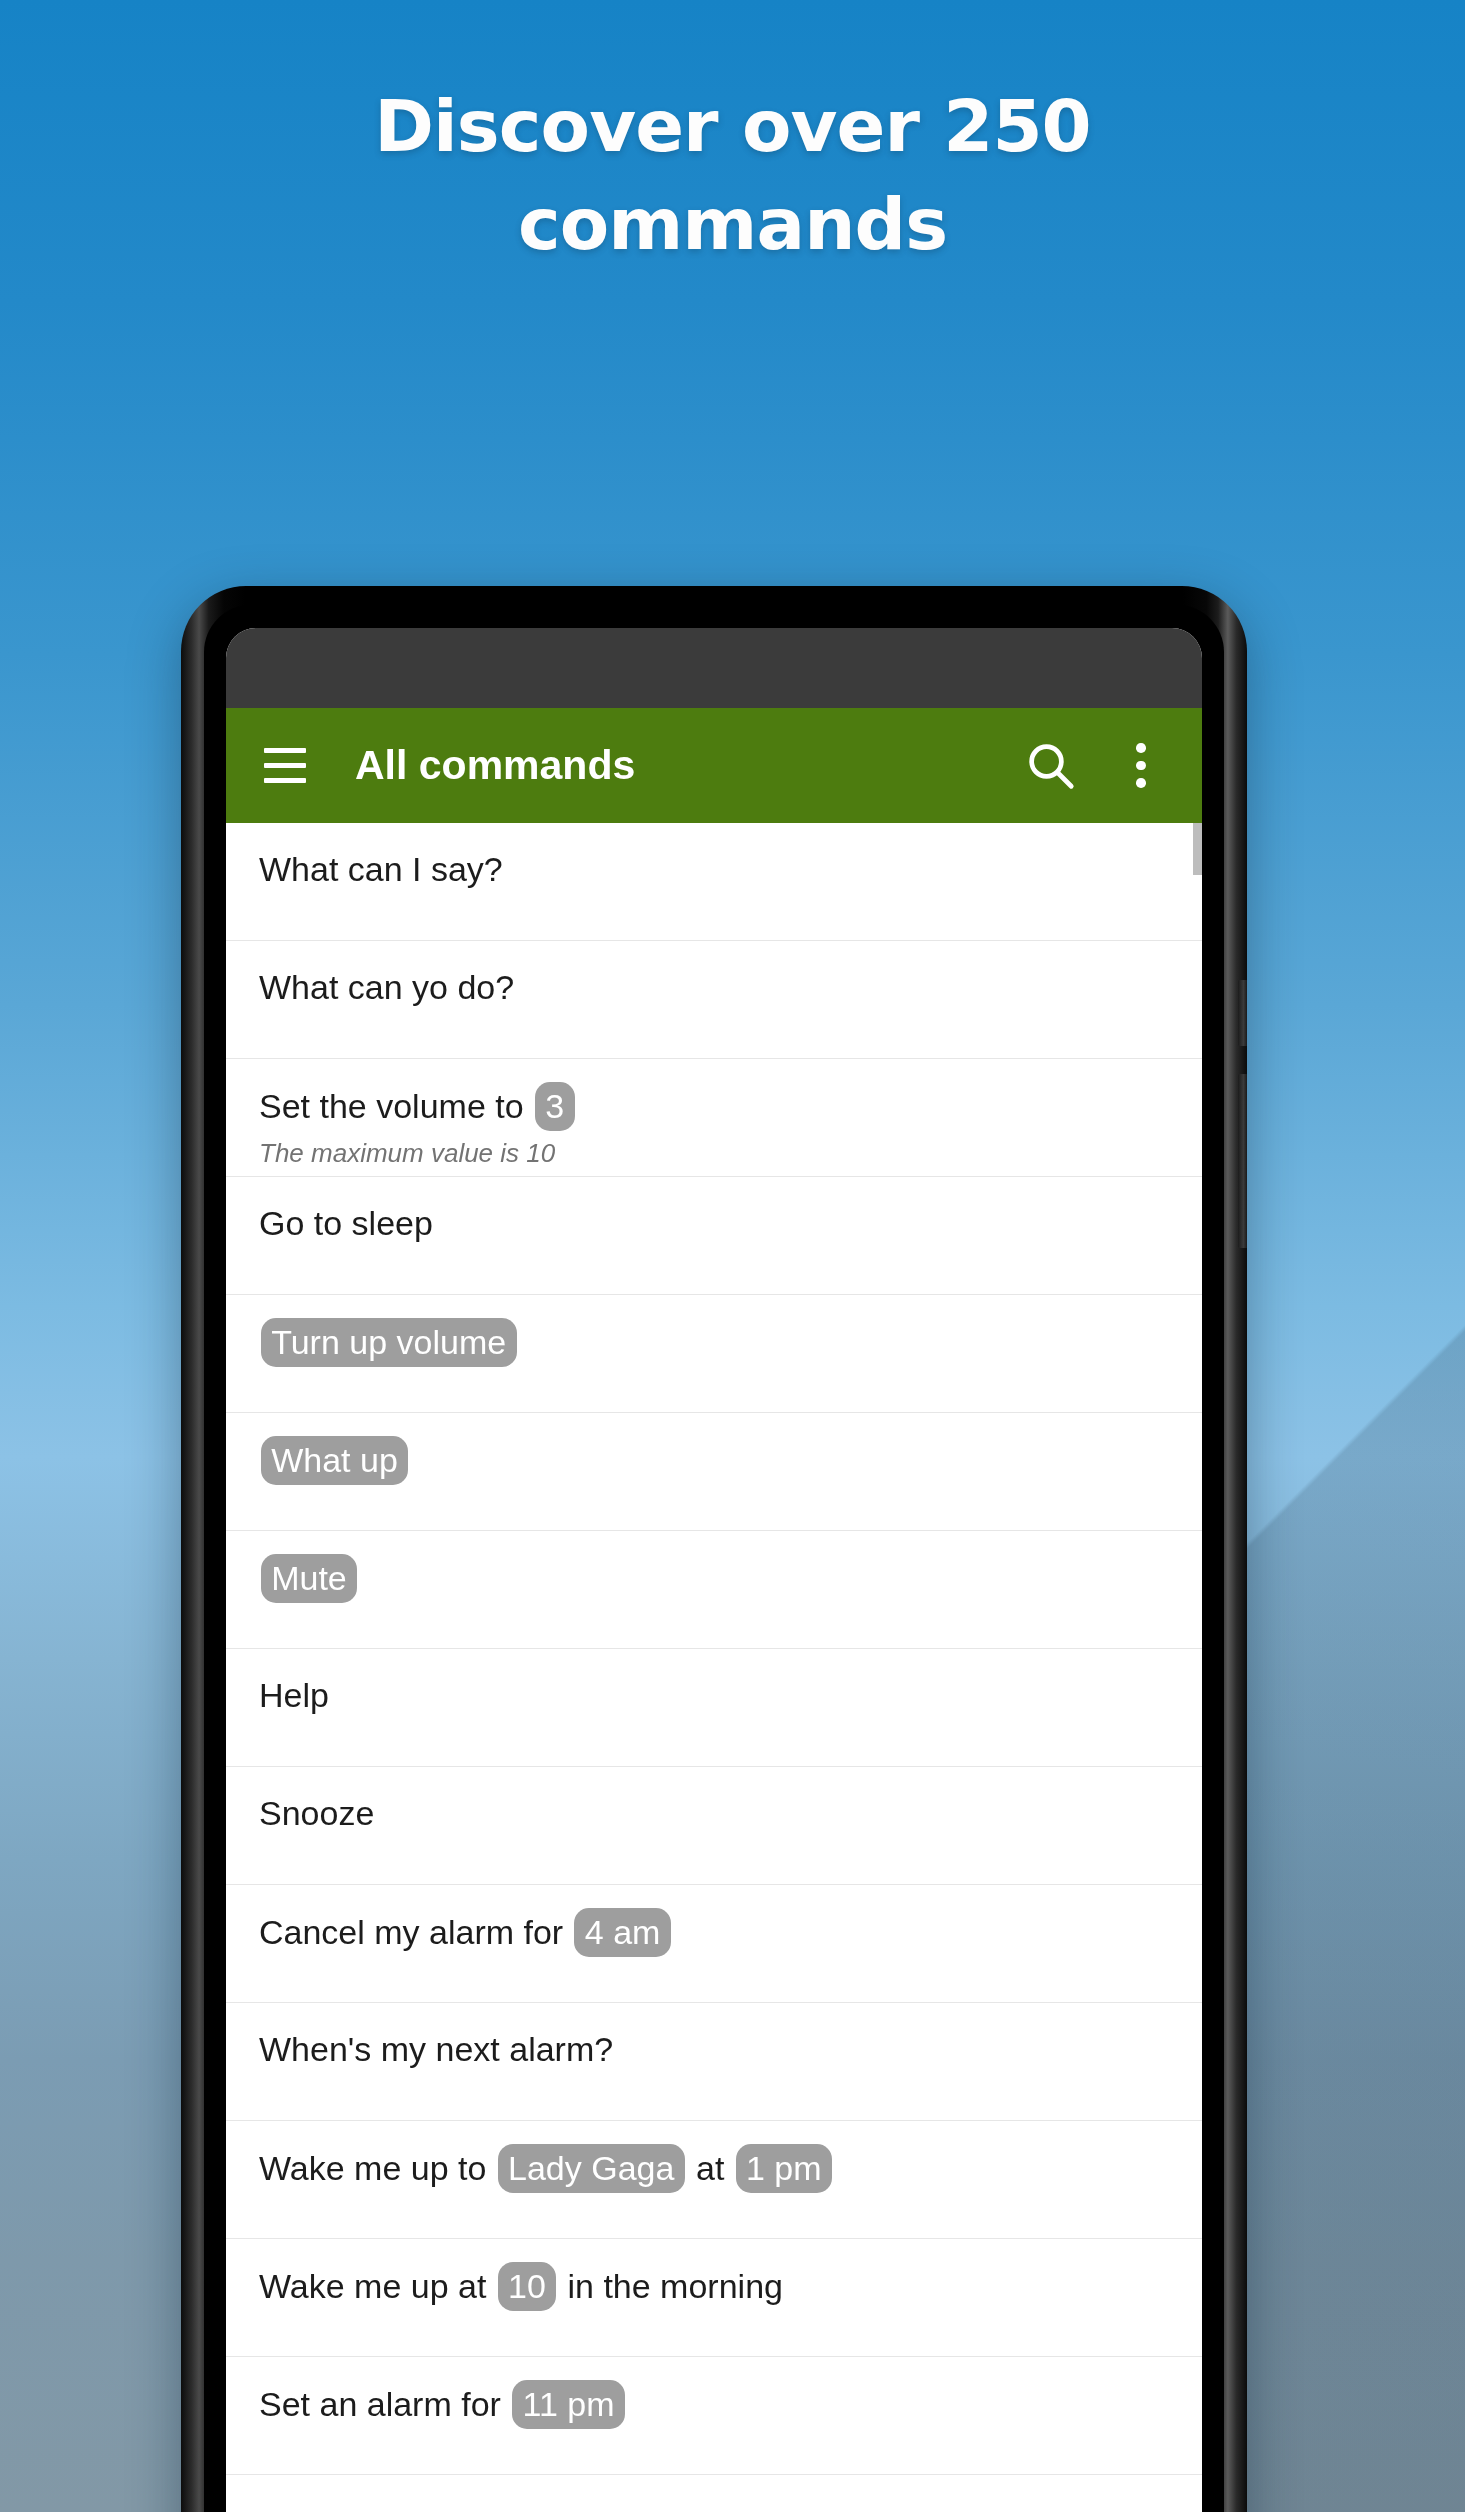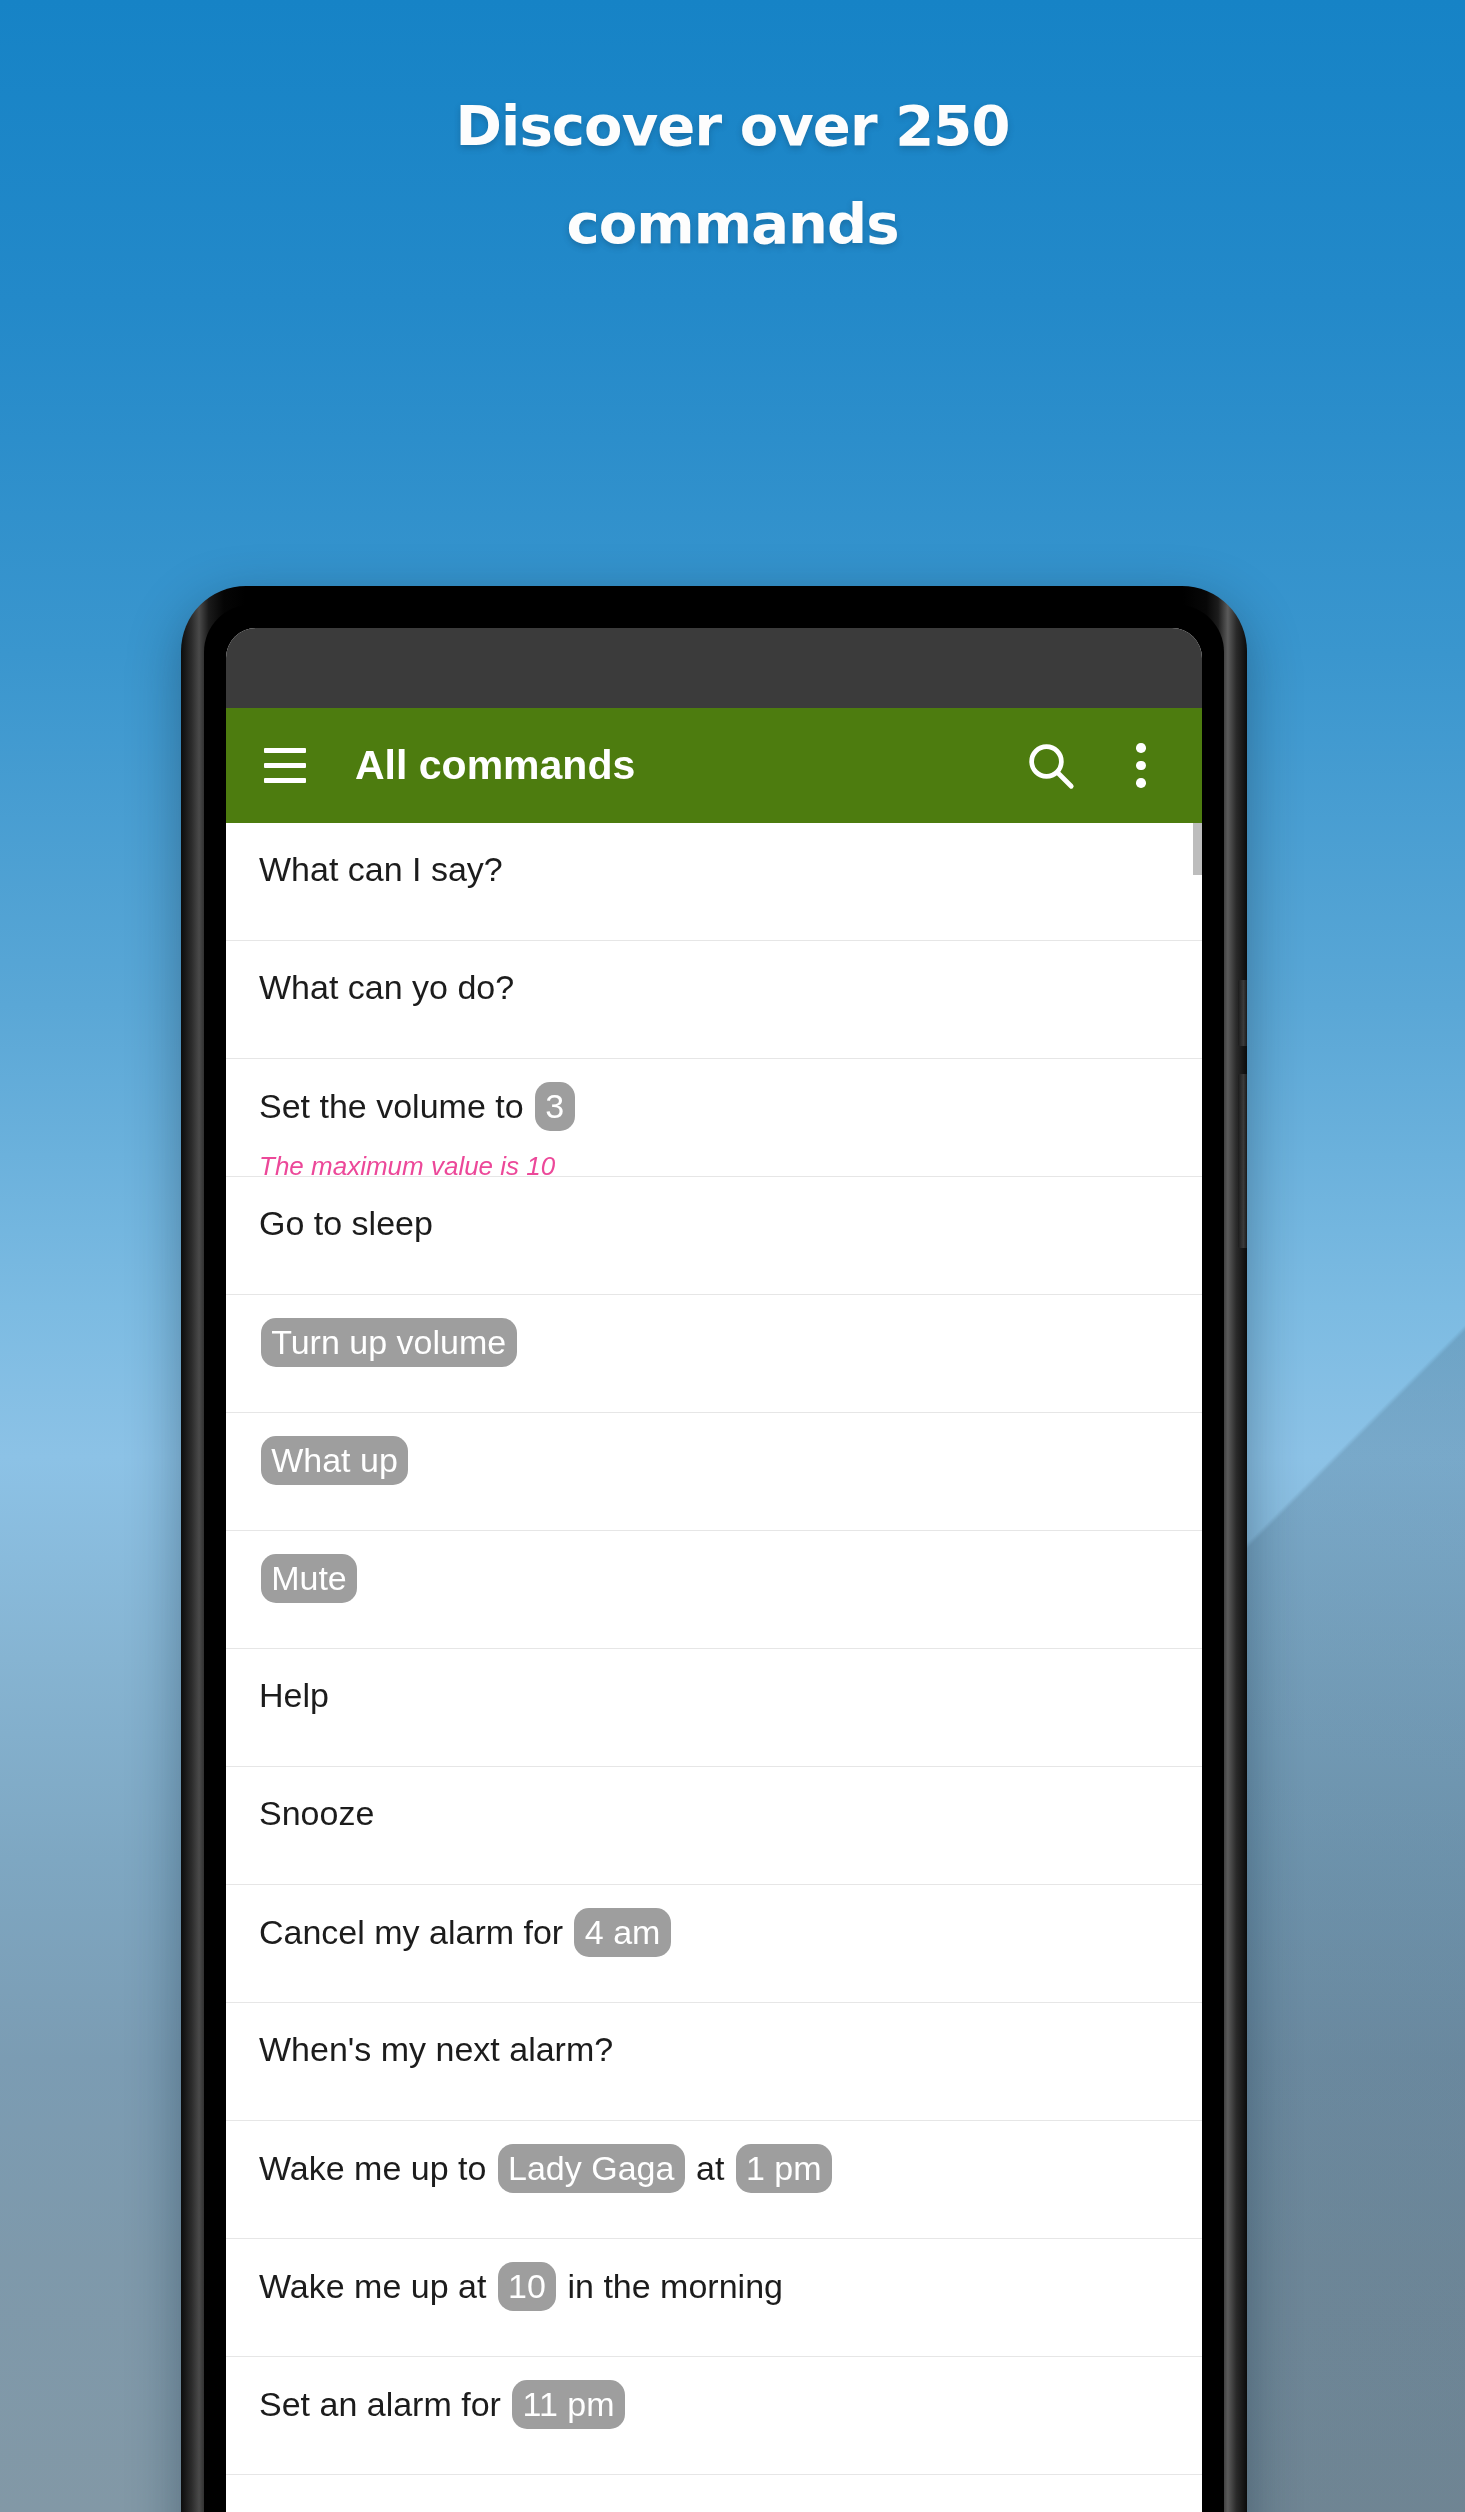--- a/index.html
+++ b/index.html
@@ -37,21 +37,21 @@
   }
 
   
   #headline {
     position: absolute;
     left: 0; right: 0; top: 77px;
     text-align: center;
     color: #fdfdfd;
     font-family: "DejaVu Sans", sans-serif;
     font-weight: bold;
-    font-size: 56px;
+    font-size: 72px;
     line-height: 98px;
     letter-spacing: -0.9px;
     text-shadow: 0 2.6px 6.1px rgba(10,50,80,0.28);
     padding: 0 157px;
   }
   #headline .l2 { display: block; }
 
   
   #phone {
     position: absolute;
@@ -145,23 +145,23 @@
     color: #1c1c1c;
     line-height: 47px;
     margin-top: 23px;
     white-space: nowrap;
     display: flex;
     align-items: center;
   }
   .row-sub {
     font-size: 26px;
     font-style: italic;
-    color: #ec4899;
+    color: #737373;
     line-height: 35px;
-    margin-top: 18px;
+    margin-top: 5px;
     white-space: nowrap;
   }
   .chip {
     display: inline-block;
     background: #9e9e9e;
     color: #ffffff;
     border-radius: 15px;
     padding: 1.7px 10.5px 3.5px 10.5px;
     line-height: 44px;
     font-size: 34px;

